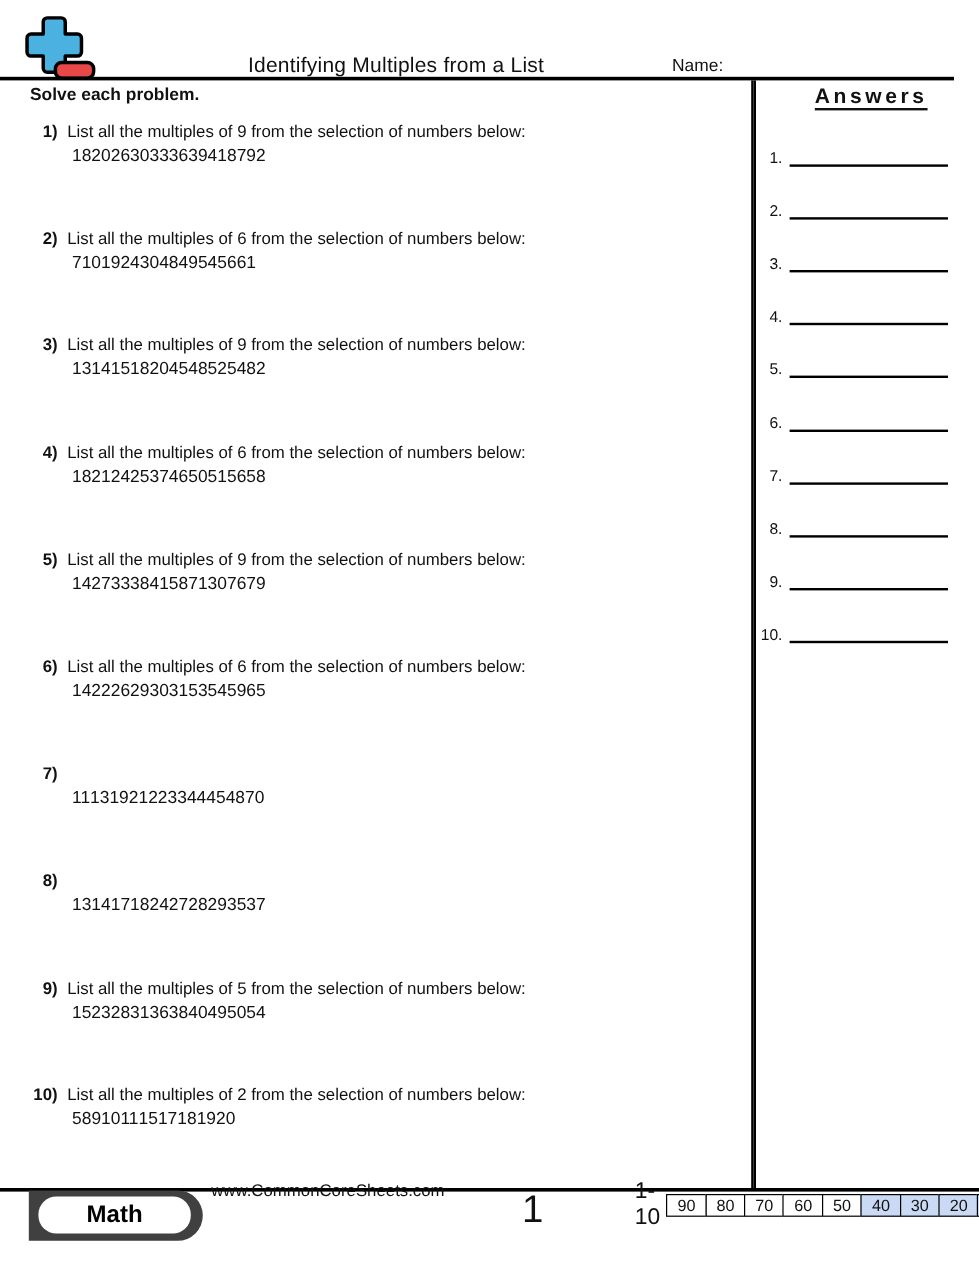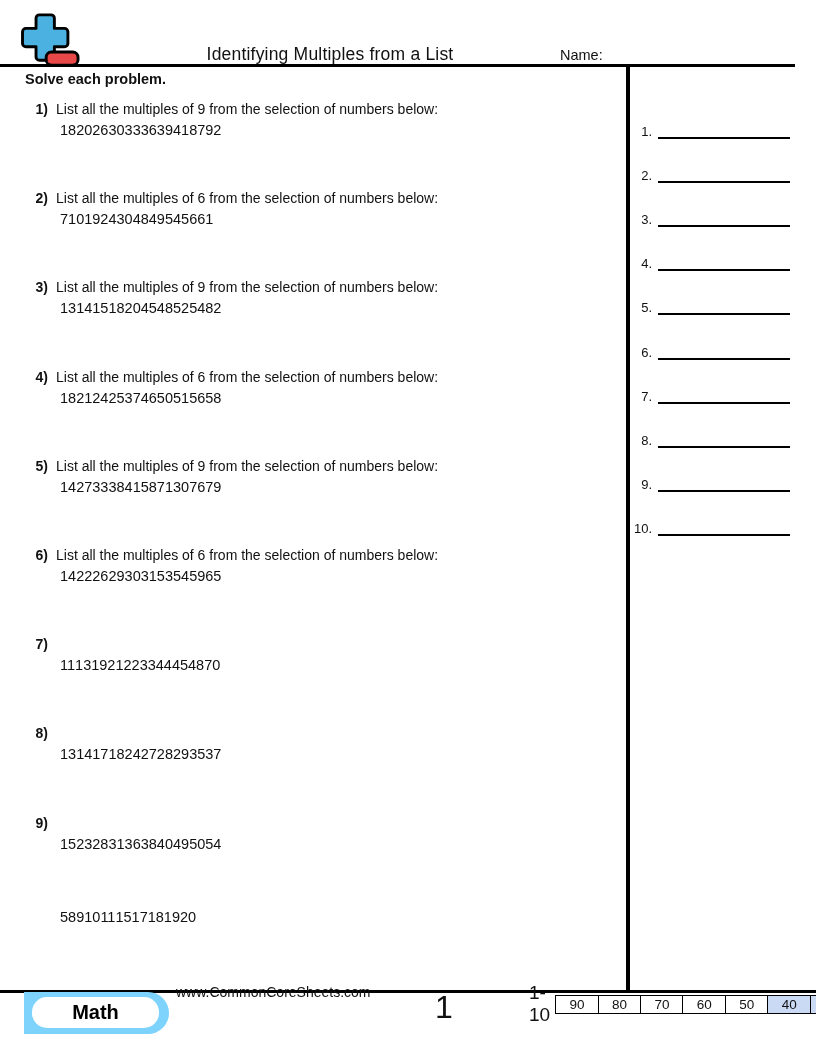--- a/index.html
+++ b/index.html
@@ -45,37 +45,37 @@
     position:absolute; left:630px; width:160px; height:19px;
     display:flex; align-items:flex-end; gap:6px;
   }
   .answer-num { width:22px; min-width:22px; text-align:right; font-size:13px; line-height:15px; }
   .answer-blank { flex:1; border-bottom:2px solid #000; height:100%; }
 
   
   .footer-rule { position:absolute; left:0; top:990px; width:816px; height:3px; background:#000; }
   .badge-outer {
     position:absolute; left:24px; top:992px; width:145px; height:42px;
-    background:#7dd3fc; border-radius:0 21px 21px 0;
+    background:#404040; border-radius:0 21px 21px 0;
     display:flex;
   }
   .badge-inner {
     flex:1; margin:5px 10px 6px 8px; background:#fff; border-radius:15px;
     display:flex; align-items:center; justify-content:center;
     font-size:20px; font-weight:bold; color:#000;
   }
   .site-url { position:absolute; left:176px; top:984px; font-size:14px; }
   .page-number { position:absolute; left:404px; top:989px; width:80px; text-align:center; font-size:32px; }
   .score-strip {
     position:absolute; left:529px; top:994px; height:20px;
     display:flex; align-items:center;
   }
   .score-label { font-size:19px; margin-right:5px; }
   .score-cell {
-    width:44px; height:19px; border:1.6px solid #000; margin-left:-1.6px;
+    width:34px; height:19px; border:1.6px solid #000; margin-left:-1.6px;
     display:flex; align-items:center; justify-content:center;
     font-size:13.5px; background:#fff;
   }
   .score-cell:first-of-type { margin-left:0; }
 </style>
 </head>
 <body>
 
 <div class="page">
 
@@ -229,51 +229,57 @@
           <span>27</span>
           <span>28</span>
           <span>29</span>
           <span>35</span>
           <span>37</span>
         </div>
       </div>
       <div class="problem" style="top: 815px;">
         <div class="q-row">
           <span class="q-num">9)</span>
+          <span class="q-text">List all the multiples of 5 from the selection of numbers below:</span>
         </div>
         <div class="num-row">
           <span>15</span>
           <span>23</span>
           <span>28</span>
           <span>31</span>
           <span>36</span>
           <span>38</span>
           <span>40</span>
           <span>49</span>
           <span>50</span>
           <span>54</span>
         </div>
       </div>
       <div class="problem" style="top: 904px;">
+        <div class="q-row">
+          <span class="q-num">10)</span>
+          <span class="q-text">List all the multiples of 2 from the selection of numbers below:</span>
+        </div>
         <div class="num-row">
           <span>5</span>
           <span>8</span>
           <span>9</span>
           <span>10</span>
           <span>11</span>
           <span>15</span>
           <span>17</span>
           <span>18</span>
           <span>19</span>
           <span>20</span>
         </div>
       </div>
     </div>
 
   <div class="divider"></div>
+  <div class="answers-title">Answers</div>
   <div id="answers">
       <div class="answer-row" style="top: 120px;">
         <span class="answer-num">1.</span>
         <span class="answer-blank"></span>
       </div>
       <div class="answer-row" style="top: 164px;">
         <span class="answer-num">2.</span>
         <span class="answer-blank"></span>
       </div>
       <div class="answer-row" style="top: 208px;">

